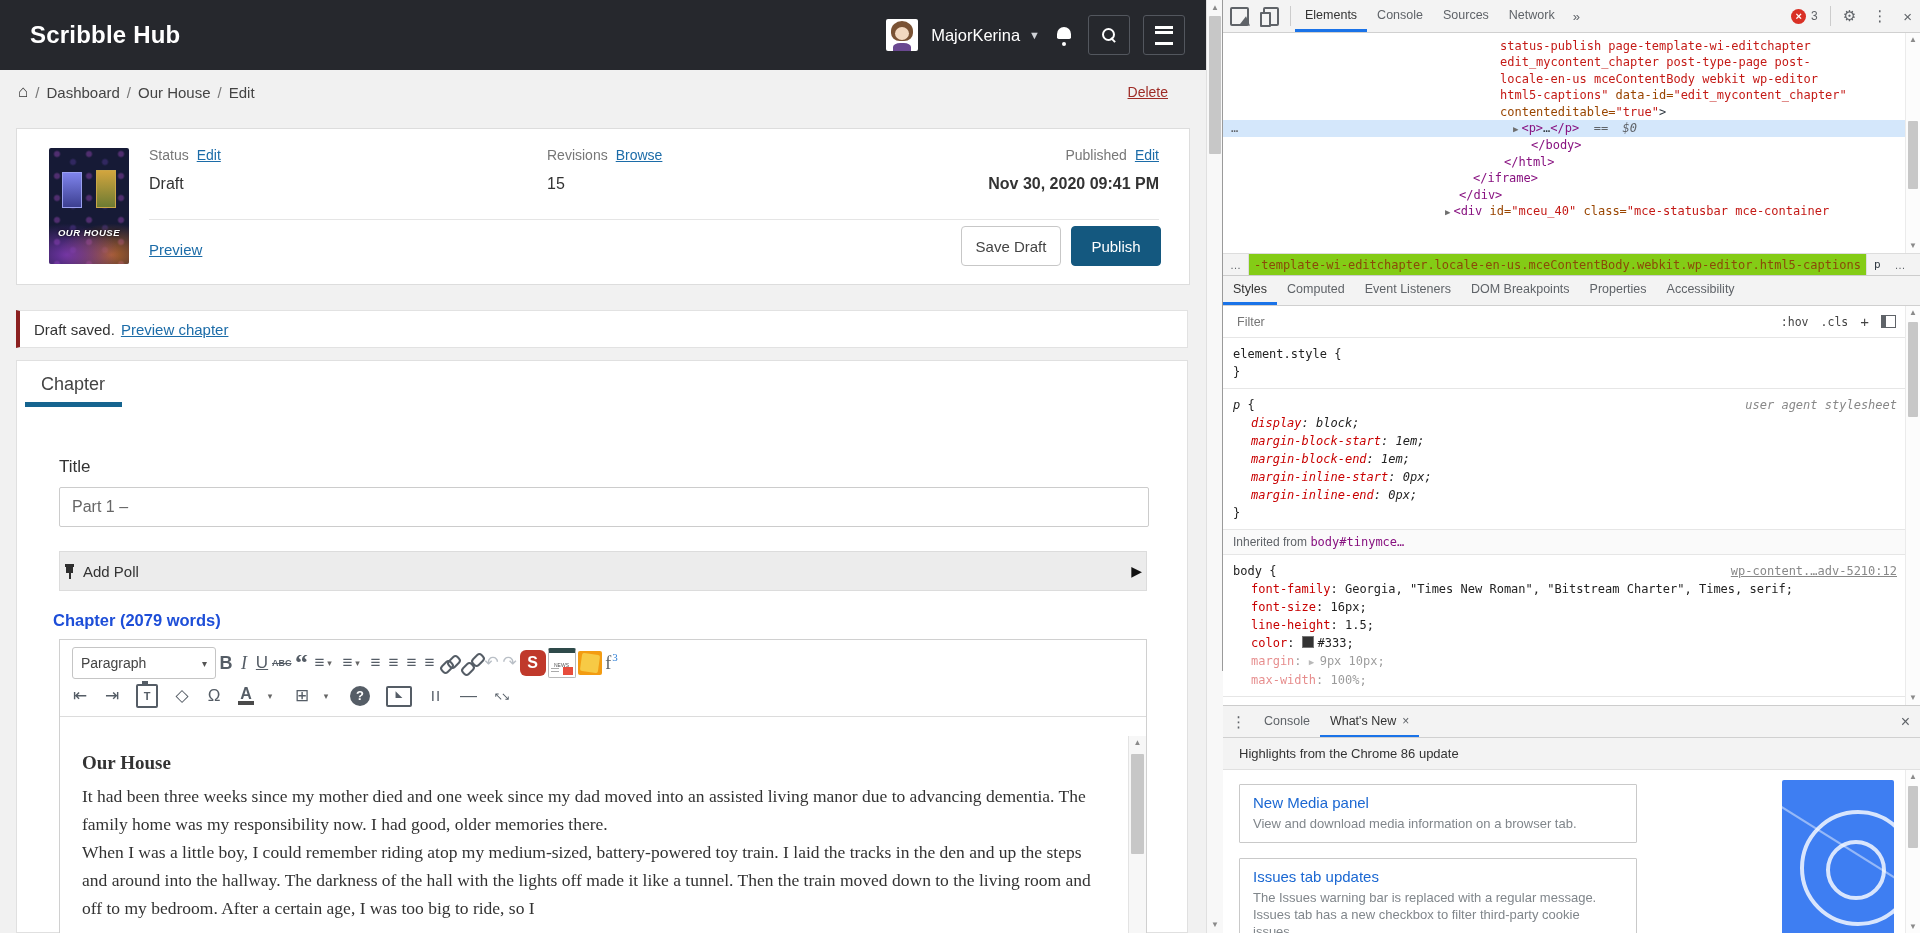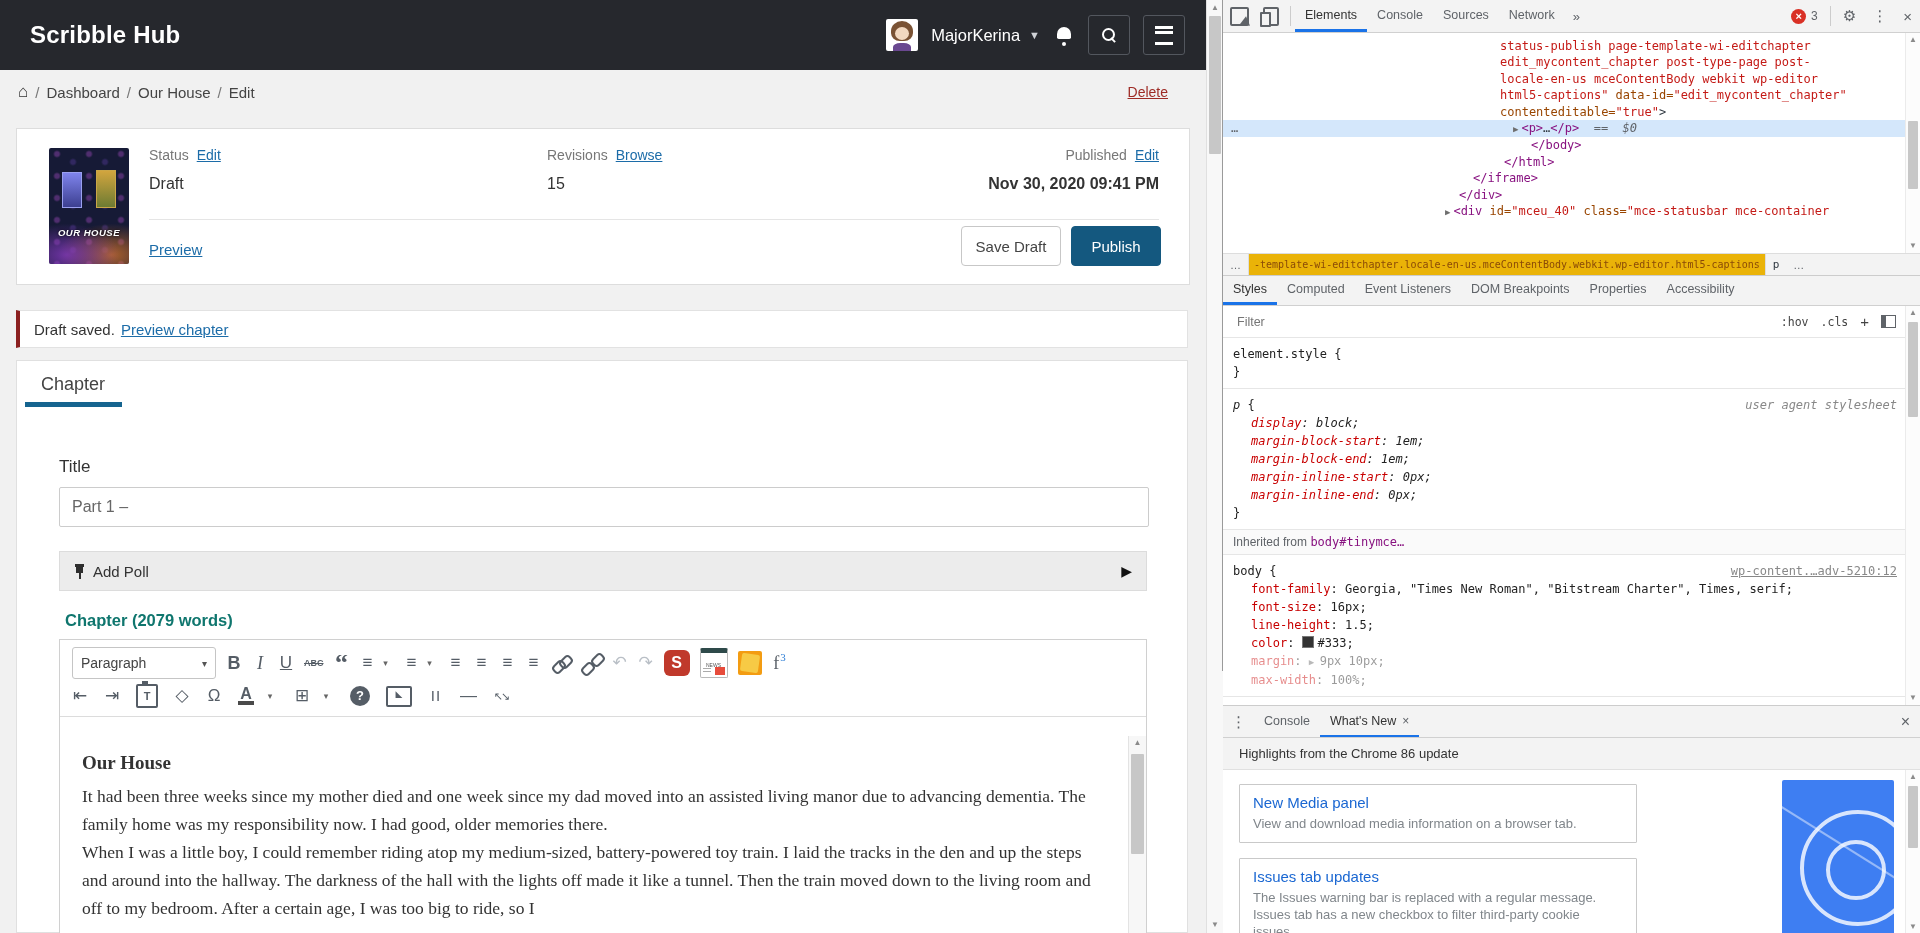--- a/index.html
+++ b/index.html
@@ -51,30 +51,30 @@
   .btn-save{right:128px;width:98px;background:#fff;border:1px solid #c7c7c7;color:#444;}
   .btn-publish{right:28px;width:88px;background:#14587f;border:1px solid #14587f;color:#fff;}
   
   .notif{position:absolute;left:16px;top:310px;width:1172px;height:38px;background:#fff;border:1px solid #e2e2e2;border-left:4px solid #8b2020;display:flex;align-items:center;padding-left:14px;font-size:15px;color:#333;gap:6px;box-sizing:border-box;}
   
   .card{position:absolute;left:16px;top:360px;width:1172px;height:573px;background:#fff;border:1px solid #e0e0e0;box-sizing:border-box;}
   .tab-chapter{position:absolute;left:24px;top:13px;font-size:18px;color:#444;}
   .tab-underline{position:absolute;left:8px;top:41px;width:97px;height:5px;background:#15648f;}
   .title-label{position:absolute;left:42px;top:96px;font-size:17px;color:#333;}
   .title-input{position:absolute;left:42px;top:126px;width:1064px;height:38px;border:1px solid #ccc;border-radius:2px;font-size:16px;color:#666;padding:0 12px;font-family:"Liberation Sans",sans-serif;background:#fff;}
-  .addpoll{position:absolute;left:42px;top:190px;width:1088px;height:40px;background:#ececec;border:1px solid #dcdcdc;display:flex;align-items:center;padding:0 14px;box-sizing:border-box;font-size:15px;color:#333;}
+  .addpoll{position:absolute;left:42px;top:190px;width:1088px;height:40px;background:#ececec;border:1px solid #dcdcdc;display:flex;align-items:center;padding:0 4px;box-sizing:border-box;font-size:15px;color:#333;}
   .pin{display:inline-block;width:11px;height:15px;position:relative;margin-right:8px;}
   .pin::before{content:"";position:absolute;left:1px;top:0;width:9px;height:3px;background:#2e2e2e;}
   .pin::after{content:"";position:absolute;left:2px;top:3px;width:7px;height:6px;background:#2e2e2e;}
   .pin .stem{position:absolute;left:4.5px;top:9px;width:2px;height:6px;background:#2e2e2e;}
   .addpoll-arrow{margin-left:auto;font-size:14px;color:#111;}
-  .words-label{position:absolute;left:48px;top:250px;font-size:16.5px;font-weight:bold;color:#0f766e;}
+  .words-label{position:absolute;left:36px;top:250px;font-size:16.5px;font-weight:bold;color:#1d4ed8;}
   
   .editor{position:absolute;left:42px;top:278px;width:1088px;height:295px;border:1px solid #d0d0d0;background:#fff;box-sizing:border-box;}
-  .tb-row{display:flex;align-items:center;gap:10px;padding:7px 12px 3px 12px;}
+  .tb-row{display:flex;align-items:center;gap:2px;padding:7px 12px 3px 12px;}
   .tb-row2{padding-top:2px;padding-bottom:8px;gap:16px;border-bottom:1px solid #dcdcdc;}
   .tb-select{width:126px;height:30px;border:1px solid #c5c5c5;border-radius:3px;background:#fff;display:flex;align-items:center;padding:0 8px;font-size:14px;color:#444;}
   .tbsel-caret{margin-left:auto;color:#555;font-size:10px;}
   .tbi{color:#555d66;font-size:17px;line-height:22px;display:inline-flex;align-items:center;justify-content:center;min-width:16px;cursor:pointer;}
   .tbB{font-weight:bold;font-size:18px;}
   .tbI{font-style:italic;font-family:"Liberation Serif",serif;font-size:18px;}
   .tbU{text-decoration:underline;}
   .tbStrike{font-size:9px;font-weight:bold;text-decoration:line-through;letter-spacing:0;}
   .tbQuote{font-family:"Liberation Serif",serif;font-size:26px;font-weight:bold;line-height:10px;height:16px;overflow:hidden;}
   .tbCaret{font-size:9px;margin-left:-8px;color:#666;}
@@ -127,21 +127,21 @@
   .tree{position:absolute;left:0;top:33px;width:100%;height:220px;overflow:hidden;font-family:"DejaVu Sans Mono",monospace;font-size:12px;line-height:16.4px;padding-top:5px;box-sizing:border-box;}
   .tree-line{white-space:pre;position:relative;}
   .tree-line.selected{background:#d4e7fb;}
   .tree-line .gutter{position:absolute;left:8px;color:#5f6368;}
   .lnbody{display:inline-block;}
   .tk-v{color:#c41a16;} .tk-a{color:#994500;} .tk-t{color:#881280;} .tk-p{color:#303942;}
   .tk-m{color:#5f6368;font-style:italic;} .tk-arw{color:#6e6e6e;font-size:9px;margin-right:3px;}
   
   .crumbs{position:absolute;left:0;top:253px;width:100%;height:23px;background:#f3f3f3;border-top:1px solid #ddd;border-bottom:1px solid #ccc;display:flex;align-items:center;font-size:11px;box-sizing:border-box;overflow:hidden;}
   .crumb-ell{color:#5f6368;padding:0 7px;}
-  .crumb-main{background:#eab308;border-left:1px solid #ddd;border-right:1px solid #ddd;height:100%;display:flex;align-items:center;padding:0 5px;color:#8a4a08;font-family:"DejaVu Sans Mono",monospace;font-size:10px;white-space:nowrap;}
+  .crumb-main{background:#84cc16;border-left:1px solid #ddd;border-right:1px solid #ddd;height:100%;display:flex;align-items:center;padding:0 5px;color:#8a4a08;font-family:"DejaVu Sans Mono",monospace;font-size:12px;white-space:nowrap;}
   .crumb-p{padding:0 7px;color:#303942;font-family:"DejaVu Sans Mono",monospace;}
   
   .st-tabs{position:absolute;left:0;top:276px;width:100%;height:30px;background:#f3f3f3;border-bottom:1px solid #d0d0d0;display:flex;box-sizing:border-box;}
   .filter-row{position:absolute;left:0;top:306px;width:100%;height:32px;border-bottom:1px solid #e6e6e6;display:flex;align-items:center;box-sizing:border-box;}
   .filter-input{border:none;outline:none;margin-left:12px;font-size:12.5px;color:#333;width:300px;background:transparent;font-family:"Liberation Sans",sans-serif;}
   .filter-right{margin-left:auto;display:flex;align-items:center;gap:12px;margin-right:24px;color:#434343;font-family:"DejaVu Sans Mono",monospace;font-size:11.5px;}
   .plus-ic{font-size:15px;font-family:"Liberation Sans",sans-serif;}
   .panel-ic{width:13px;height:11px;border:1px solid #5f6368;position:relative;}
   .panel-ic::after{content:"";position:absolute;left:0;top:0;width:4px;height:100%;background:#5f6368;}
   .st-content{position:absolute;left:0;top:338px;width:684px;height:367px;overflow:hidden;font-family:"DejaVu Sans Mono",monospace;font-size:12px;line-height:18px;color:#222;}

